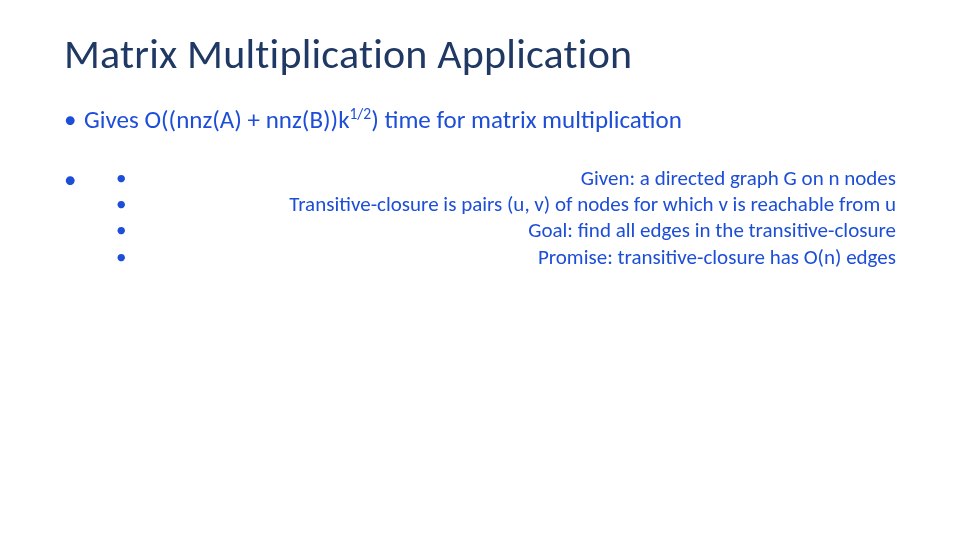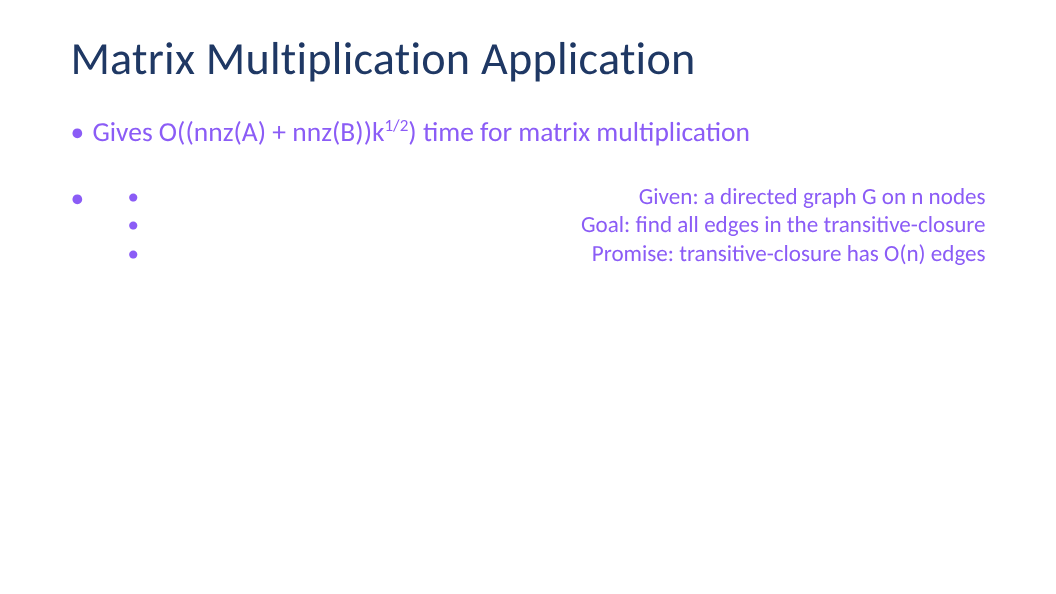--- a/index.html
+++ b/index.html
@@ -23,21 +23,21 @@
     font-family: "Calibri Light", Calibri, "Segoe UI", Arial, sans-serif;
     font-size: 42px;
     font-weight: 400;
     color: #1F3864;
     margin: 0 0 26px 0;
     letter-spacing: 0.2px;
   }
   .body {
     font-size: 25px;
     line-height: 1.18;
-    color: #8b5cf6;
+    color: #1d4ed8;
   }
   ul.top {
     list-style: none;
     margin: 0;
     padding: 0;
   }
   ul.top > li {
     position: relative;
     padding-left: 20px;
     margin: 0 0 30px 0;
@@ -84,20 +84,21 @@
   <div class="body">
     <ul class="top">
 
       <li>
         <span>Gives O((nnz(A) + nnz(B))k</span><sup>1/2</sup><span>) time for matrix multiplication</span>
       </li>
 
       <li>
         <ul class="sub">
           <li><span>Given: a directed graph G on n nodes</span></li>
+          <li><span>Transitive-closure is pairs (u, v) of nodes for which v is reachable from u</span></li>
           <li><span>Goal: find all edges in the transitive-closure</span></li>
           <li><span>Promise: transitive-closure has O(n) edges</span></li>
         </ul>
       </li>
 
 
 
     </ul>
   </div>
 </div>

